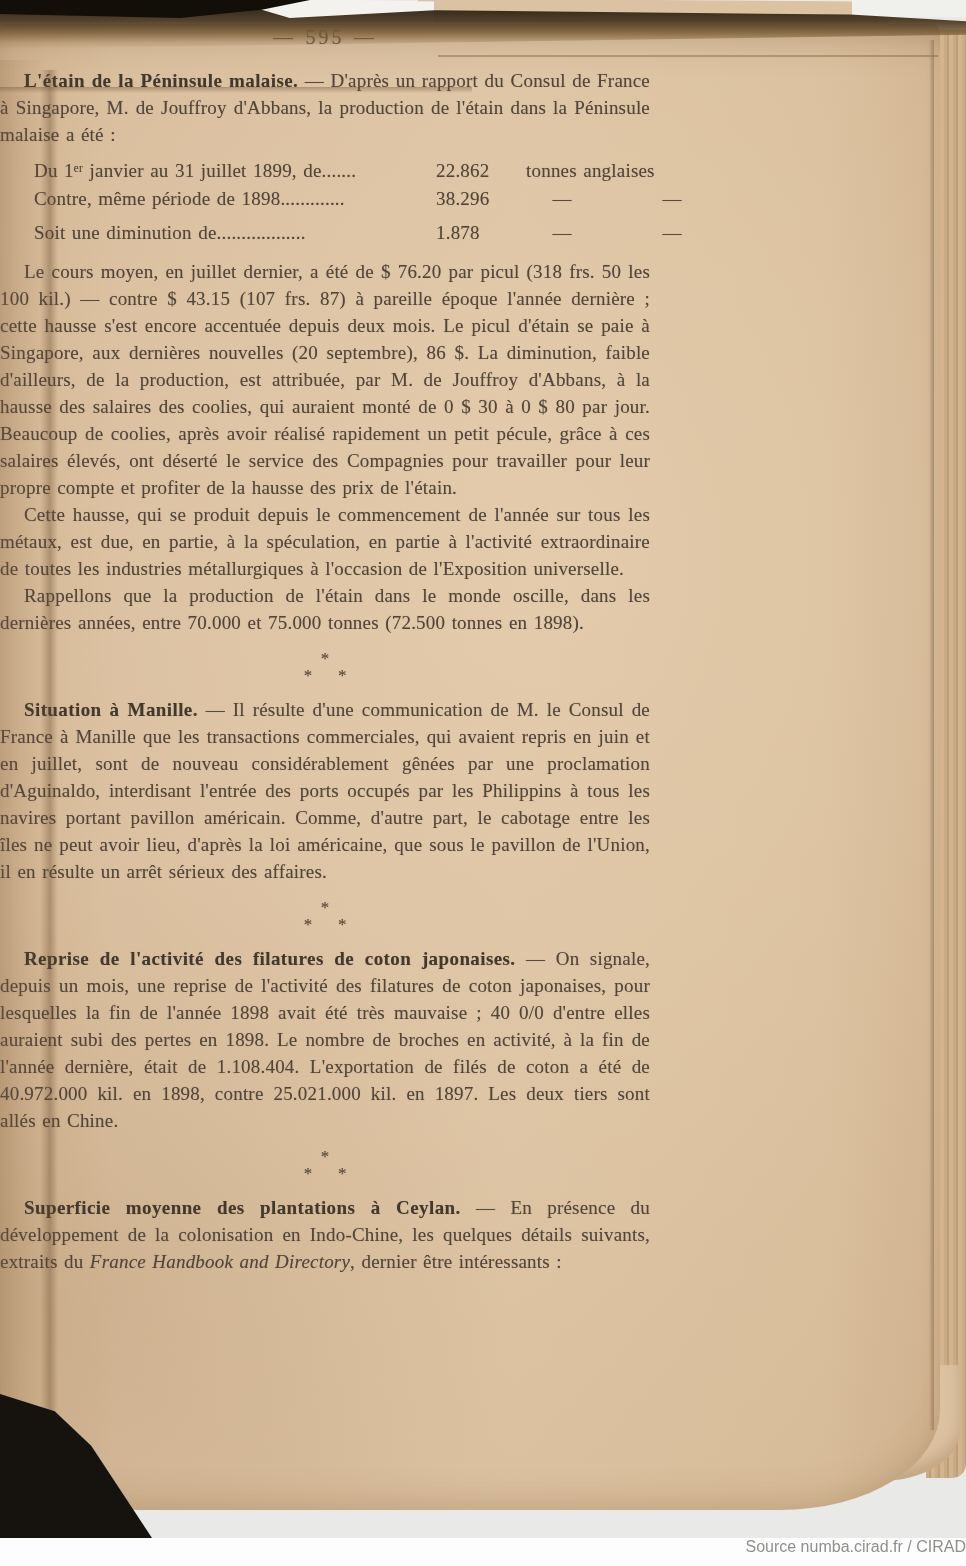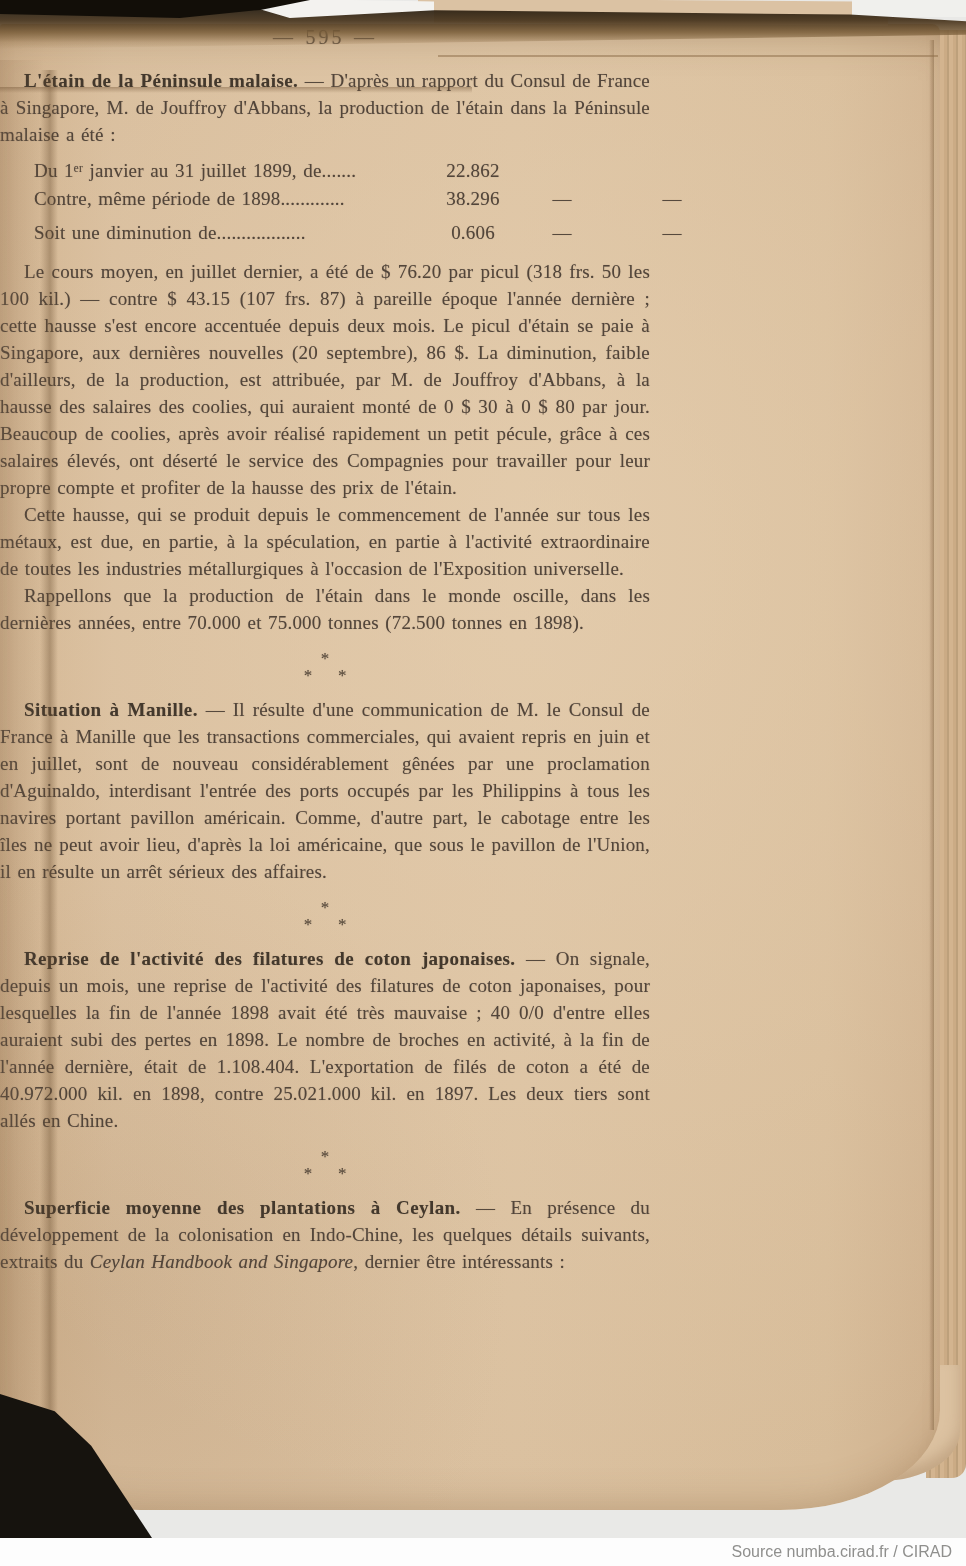--- a/index.html
+++ b/index.html
@@ -75,67 +75,68 @@
   }
   .page-number { text-align:center; letter-spacing:3px; font-size:20px; color:#5a4c3e; margin:0 0 16px 0; }
   .para { margin:0; text-indent:24px; }
   .article-title { font-weight:bold; letter-spacing:.4px; color:#43382c; }
   .italic-ref { font-style:italic; }
 
   .tin-table { margin:9px 0 11px 34px; }
   .trow { display:flex; line-height:28px; }
   .trow-3 { margin-top:6px; }
   .tlabel { flex:0 0 402px; white-space:nowrap; overflow:hidden; }
-  .tvalue { flex:0 0 74px; text-align:center; }
+  .tvalue { flex:0 0 74px; text-align:left; }
   .tunits { flex:0 0 240px; padding-left:16px; }
   .tunits.dashes { display:flex; padding-left:0; }
   .tunits.dashes .d1 { width:104px; text-align:center; }
   .tunits.dashes .d2 { width:116px; text-align:center; }
 
   .asterism { text-align:center; color:#55483a; margin:15px 0 11px 0; }
   .ast1 { font-size:17px; line-height:16px; }
   .ast2 { font-size:17px; line-height:18px; letter-spacing:10px; padding-left:10px; }
 
   
   .credit-bar {
     left:0; bottom:0; width:966px; height:28px; z-index:7;
-    background:#fdfdfd; display:flex; align-items:center; justify-content:flex-end;
-    padding-right:14px; box-sizing:border-box;
+    background:#fdfdfd; display:flex; align-items:flex-start; justify-content:flex-end;
+    box-sizing:border-box;
     font-family:"Liberation Sans", sans-serif; font-size:16px; color:#8f8f8d;
   }
 </style>
 </head>
 <body>
 
 <div class="abs stack-right"></div>
 <div class="abs under-leaf-bottom"></div>
 
 <div class="abs page">
   <div class="content">
 
     <div class="page-number">— 595 —</div>
 
     <p class="para"><span class="article-title">L'étain de la Péninsule malaise.</span><span> — D'après un rapport du Consul de France à Singapore, M. de Jouffroy d'Abbans, la production de l'étain dans la Péninsule malaise a été :</span></p>
 
     <div class="tin-table">
       <div class="trow">
         <span class="tlabel">Du 1ᵉʳ janvier au 31 juillet 1899, de.......</span>
         <span class="tvalue">22.862</span>
+        <span class="tunits">tonnes anglaises</span>
       </div>
       <div class="trow">
         <span class="tlabel">Contre, même période de 1898.............</span>
         <span class="tvalue">38.296</span>
         <span class="tunits dashes">
             <span class="d1">—</span>
             <span class="d2">—</span>
           </span>
       </div>
       <div class="trow trow-3">
         <span class="tlabel">Soit une diminution de..................</span>
-        <span class="tvalue">0.606</span>
+        <span class="tvalue">1.878</span>
         <span class="tunits dashes">
             <span class="d1">—</span>
             <span class="d2">—</span>
           </span>
       </div>
     </div>
 
     <p class="para">Le cours moyen, en juillet dernier, a été de $ 76.20 par picul (318 frs. 50 les 100 kil.) — contre $ 43.15 (107 frs. 87) à pareille époque l'année dernière ; cette hausse s'est encore accentuée depuis deux mois. Le picul d'étain se paie à Singapore, aux dernières nouvelles (20 septembre), 86 $. La diminution, faible d'ailleurs, de la production, est attribuée, par M. de Jouffroy d'Abbans, à la hausse des salaires des coolies, qui auraient monté de 0 $ 30 à 0 $ 80 par jour. Beaucoup de coolies, après avoir réalisé rapidement un petit pécule, grâce à ces salaires élevés, ont déserté le service des Compagnies pour travailler pour leur propre compte et profiter de la hausse des prix de l'étain.</p>
     <p class="para">Cette hausse, qui se produit depuis le commencement de l'année sur tous les métaux, est due, en partie, à la spéculation, en partie à l'activité extraordinaire de toutes les industries métallurgiques à l'occasion de l'Exposition universelle.</p>
     <p class="para">Rappellons que la production de l'étain dans le monde oscille, dans les dernières années, entre 70.000 et 75.000 tonnes (72.500 tonnes en 1898).</p>
@@ -152,21 +153,21 @@
       <div class="ast2">* *</div>
     </div>
 
     <p class="para"><span class="article-title">Reprise de l'activité des filatures de coton japonaises.</span><span> — On signale, depuis un mois, une reprise de l'activité des filatures de coton japonaises, pour lesquelles la fin de l'année 1898 avait été très mauvaise ; 40 0/0 d'entre elles auraient subi des pertes en 1898. Le nombre de broches en activité, à la fin de l'année dernière, était de 1.108.404. L'exportation de filés de coton a été de 40.972.000 kil. en 1898, contre 25.021.000 kil. en 1897. Les deux tiers sont allés en Chine.</span></p>
 
     <div class="asterism">
       <div class="ast1">*</div>
       <div class="ast2">* *</div>
     </div>
 
-    <p class="para"><span class="article-title">Superficie moyenne des plantations à Ceylan.</span><span> — En présence du développement de la colonisation en Indo-Chine, les quelques détails suivants, extraits du </span><i class="italic-ref">Ceylan Handbook and Singapore</i><span>, dernier être intéressants :</span></p>
+    <p class="para"><span class="article-title">Superficie moyenne des plantations à Ceylan.</span><span> — En présence du développement de la colonisation en Indo-Chine, les quelques détails suivants, extraits du </span><i class="italic-ref">France Handbook and Directory</i><span>, dernier être intéressants :</span></p>
 
   </div>
 </div>
 
 <div class="abs gutter-shadow"></div>
 <div class="abs left-margin-shade"></div>
 <div class="abs right-edge-line"></div>
 <div class="abs tan-strip-top"></div>
 <div class="abs white-patch-top"></div>
 <div class="abs white-corner-tr"></div>

